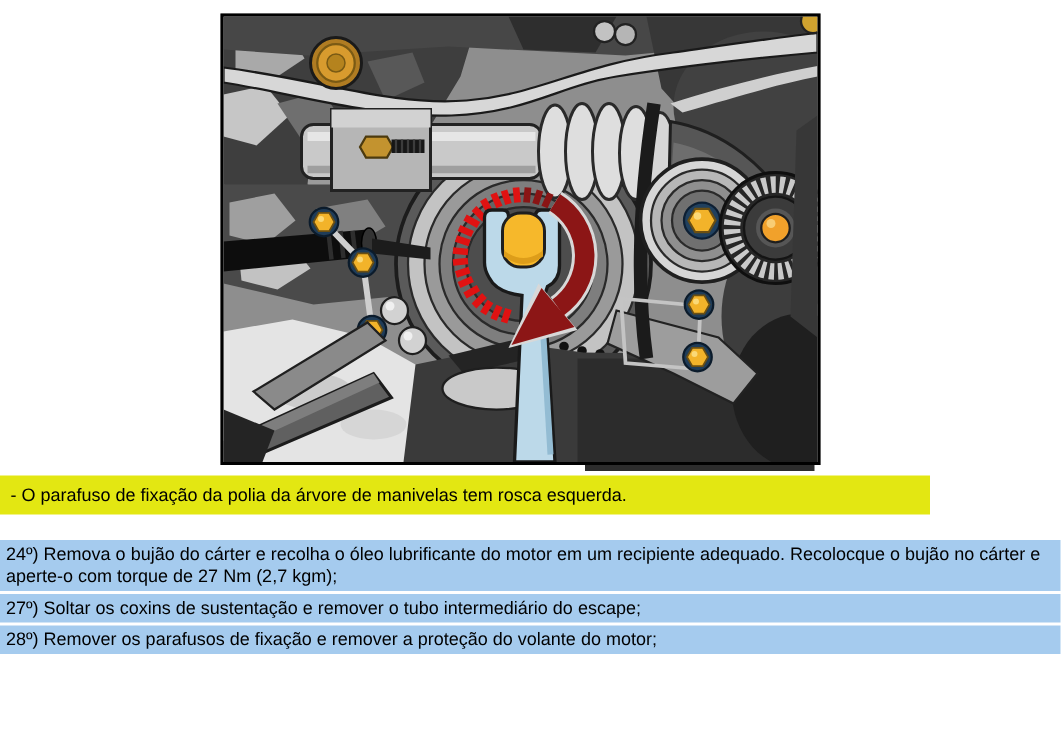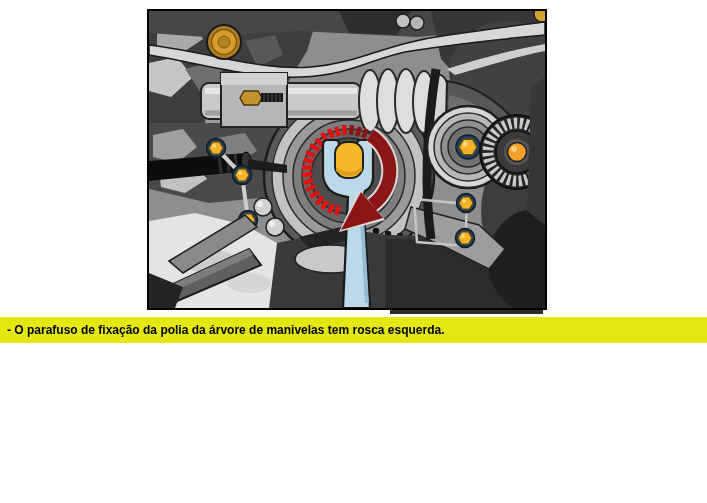--- a/index.html
+++ b/index.html
@@ -11,23 +11,23 @@
   }
   .figure-frame{
     position:absolute;left:147px;top:9px;width:396px;height:297px;
     border:2px solid #000;background:#8e8e8e;overflow:hidden;
   }
   .figure-frame svg{display:block;width:396px;height:297px;}
   .figure-shadow-strip{
     position:absolute;left:390px;top:310px;width:153px;height:4px;background:#2c2c2c;
   }
   .note-bar{
-    position:absolute;left:0;top:317px;width:707px;height:26px;
+    position:absolute;left:0;top:317px;width:620px;height:26px;
     background:var(--note_bg,#e3e712);
-    font-size:12px;font-weight:bold;line-height:26px;
+    font-size:12px;font-weight:normal;line-height:26px;
     padding-left:7px;box-sizing:border-box;
     white-space:nowrap;
   }
   .steps{
     position:absolute;left:0;top:360px;width:707px;
   }
   .step{
     background:var(--step_bg,#a5cbee);
     font-size:12px;line-height:15px;
     padding:2px 6px 2px 4px;margin-bottom:2px;
@@ -205,13 +205,16 @@
     </g>
   </svg>
 </div>
 <div class="figure-shadow-strip"></div>
 
 <div class="note-bar">
   <span>- O parafuso de fixação da polia da árvore de manivelas tem rosca esquerda.</span>
 </div>
 
 <div class="steps">
+  <div class="step">24º) Remova o bujão do cárter e recolha o óleo lubrificante do motor em um recipiente adequado. Recolocque o bujão no cárter e aperte-o com torque de 27 Nm (2,7 kgm);</div>
+  <div class="step">27º) Soltar os coxins de sustentação e remover o tubo intermediário do escape;</div>
+  <div class="step">28º) Remover os parafusos de fixação e remover a proteção do volante do motor;</div>
 </div>
 
 </body></html>

